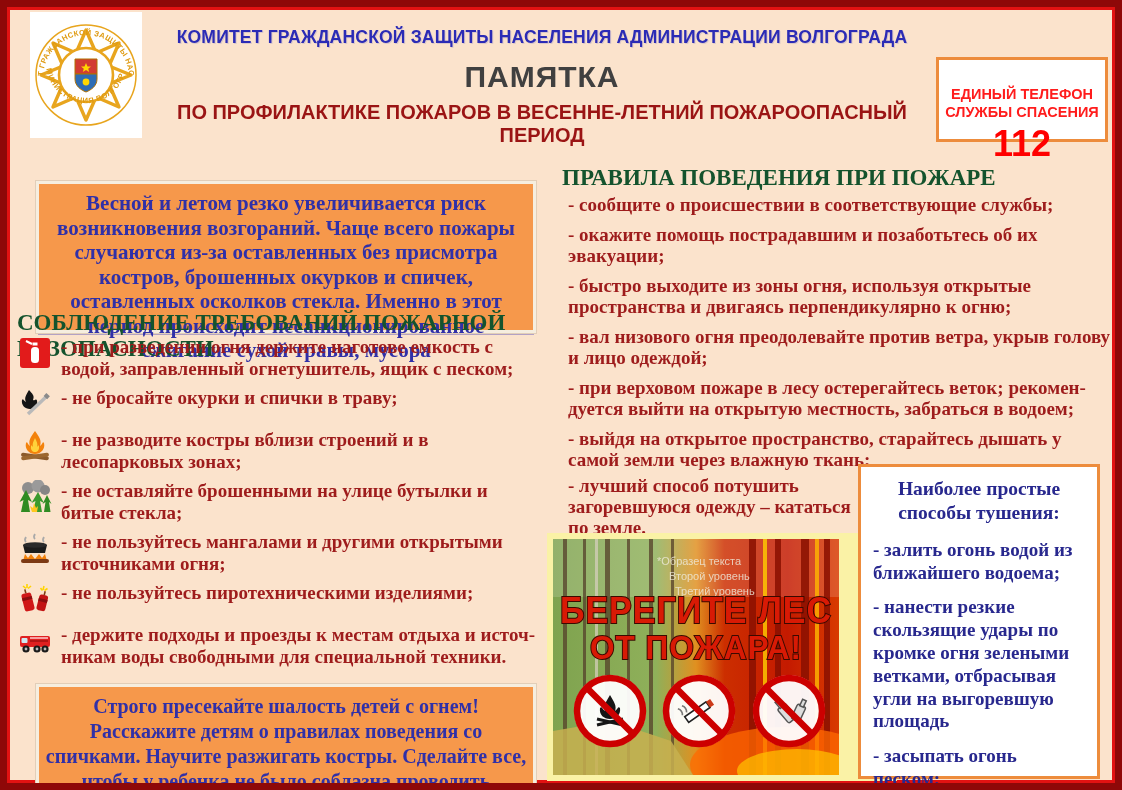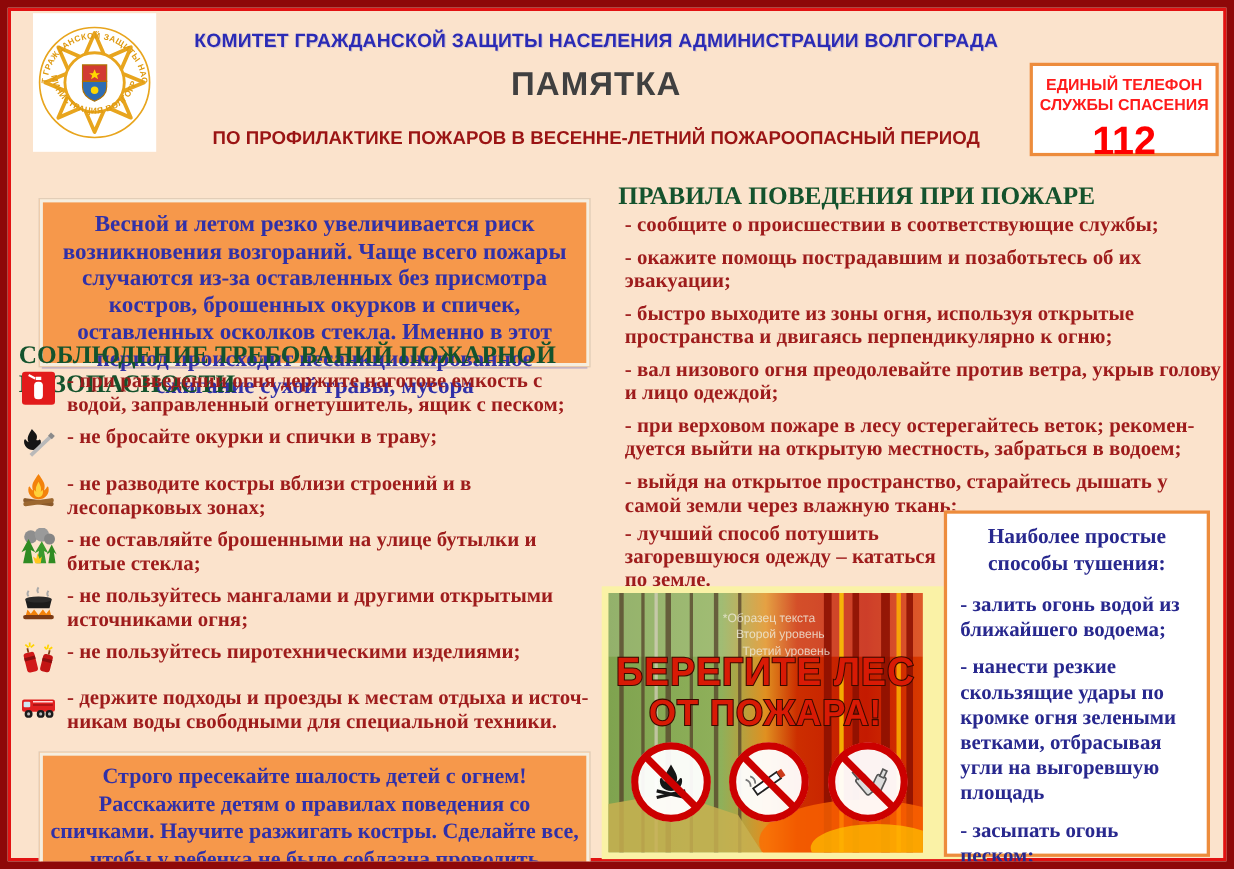--- a/index.html
+++ b/index.html
@@ -8,23 +8,23 @@
     border:7px solid #8E0808;box-shadow:inset 0 0 0 3px #E21212;
     background:#FBE3CC;overflow:hidden;
     font-family:"Liberation Serif","DejaVu Serif",serif;
   }
   .abs{position:absolute;}
   
   .logo{left:23px;top:5px;width:112px;height:126px;background:#fff;display:flex;align-items:center;justify-content:center;}
   .header-block{left:140px;top:20px;width:790px;text-align:center;font-family:"Liberation Sans","DejaVu Sans",sans-serif;}
   .committee{font-size:17.5px;font-weight:bold;color:#2B2BB5;letter-spacing:.2px;text-shadow:1px 1px 0 rgba(120,120,200,.25);}
   .memo-title{margin-top:12px;font-size:30px;font-weight:bold;color:#404040;letter-spacing:1px;}
-  .memo-subtitle{margin-top:22px;font-size:17px;font-weight:bold;color:#9A1414;text-align:center;}
+  .memo-subtitle{margin-top:7px;font-size:20px;font-weight:bold;color:#9A1414;text-align:center;}
   .phone-box{left:929px;top:50px;width:172px;height:85px;background:#fff;border:3px solid #ED8C3C;box-sizing:border-box;
-    text-align:center;padding-top:9px;font-family:"Liberation Sans","DejaVu Sans",sans-serif;}
+    text-align:center;padding-top:25px;font-family:"Liberation Sans","DejaVu Sans",sans-serif;}
   .phone-line{font-size:14.5px;font-weight:bold;color:#FF1C1C;line-height:1.25;}
   .phone-number{font-size:36px;font-weight:bold;color:#FF0000;line-height:1.0;margin-top:5px;}
   
   .orange-box{background:#F6984B;border:3px solid #F6EEDF;box-sizing:border-box;text-align:center;
     color:#3030A8;font-weight:bold;box-shadow:0 0 0 1px #E2CEB8,0 4px 0 -2px rgba(120,110,190,.55);margin-top:37px;}
   .intro-box{left:29px;top:137px;width:500px;height:152px;font-size:21px;line-height:24.5px;padding:7px 8px;}
   .children-box{left:29px;top:640px;width:500px;height:132px;font-size:20px;line-height:25px;padding:7px 4px;}
   
   .section-heading{font-weight:bold;color:#14532d;font-size:23px;}
   .left-heading{left:10px;top:303px;width:522px;}

